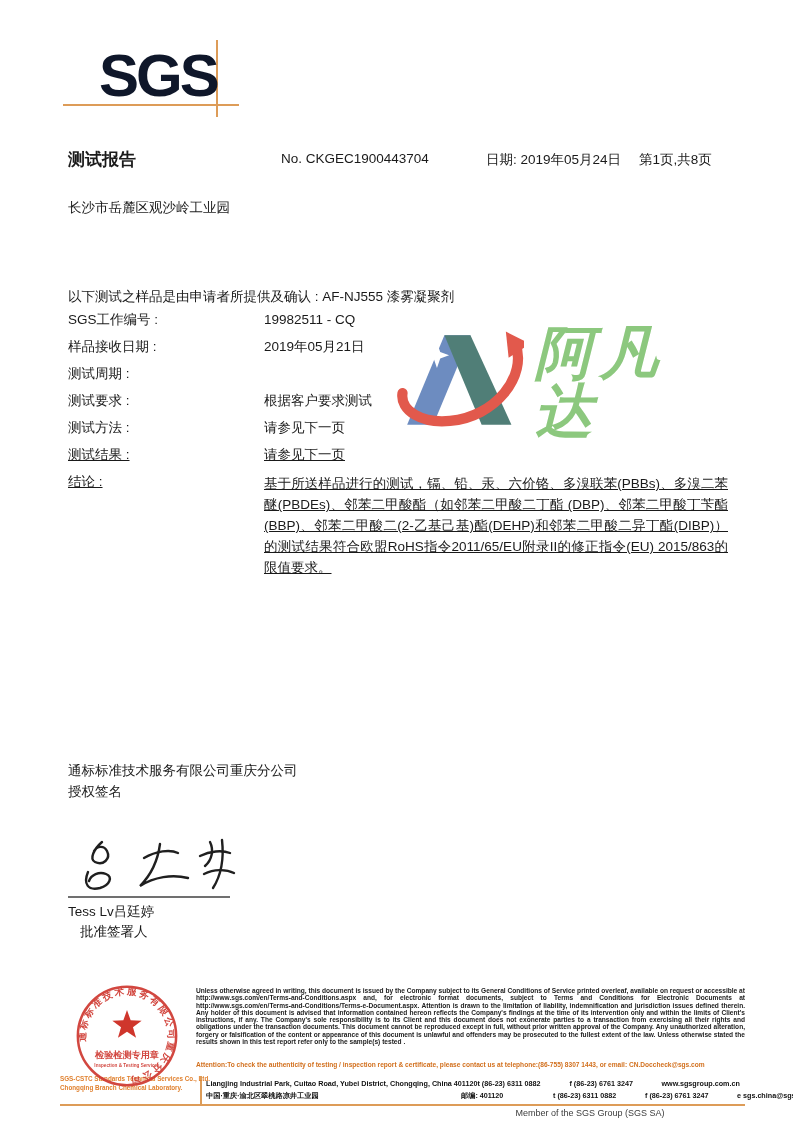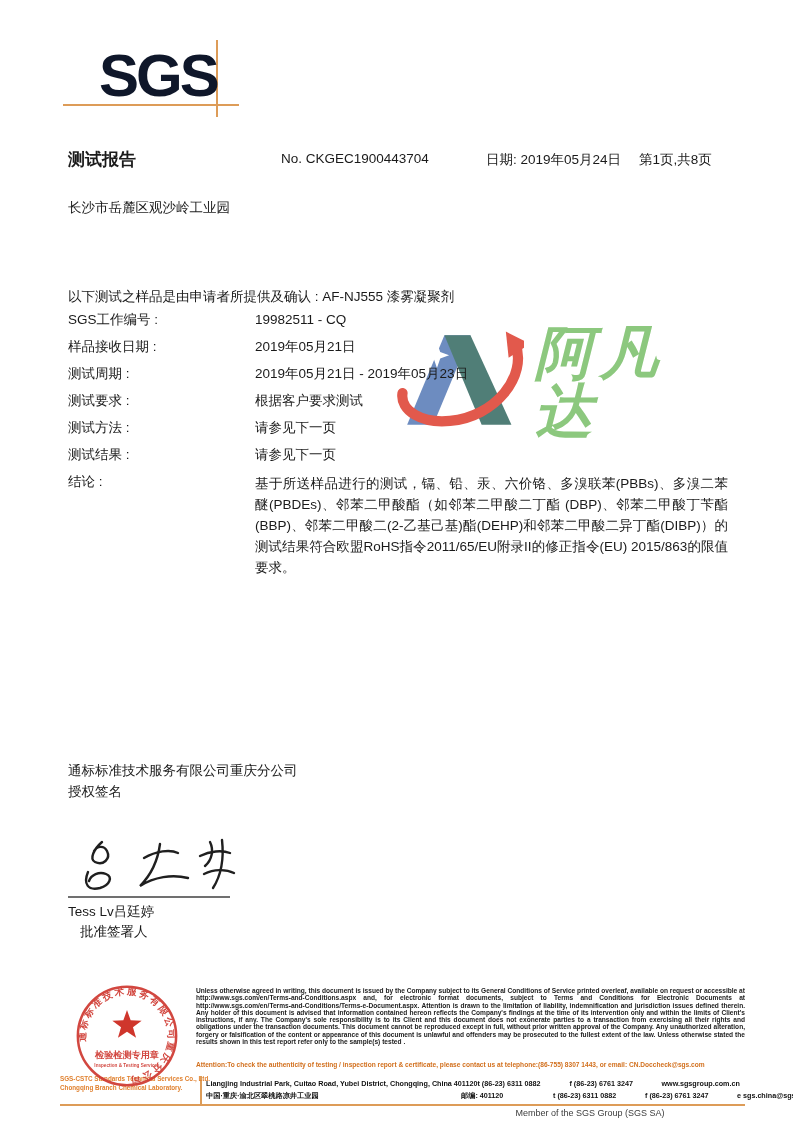--- a/index.html
+++ b/index.html
@@ -19,22 +19,22 @@
   .hdr-pages{position:absolute;left:639px;top:151px;font-size:13.5px;}
 
   
   .client{position:absolute;left:68px;top:194px;font-size:13.5px;line-height:27px;}
 
   
   .intro{position:absolute;left:68px;top:288px;font-size:13.5px;}
 
   
   .fields{position:absolute;left:68px;top:311px;width:660px;z-index:2;}
-  .field-row{display:flex;margin-bottom:9px;font-size:13.5px;line-height:18px;}
-  .field-row.gap-top{margin-top:8px;}
+  .field-row{display:flex;margin-bottom:9px;font-size:13.5px;line-height:18px;gap:9px;}
+  .field-row.gap-top{margin-top:8px;text-decoration:underline;}
   .f-label{width:187px;flex:0 0 187px;}
   .f-value{flex:1;}
   .f-value.para{text-align:justify;line-height:21px;}
 
   
   .watermark{position:absolute;left:396px;top:324px;width:320px;height:114px;z-index:1;
              display:flex;align-items:flex-start;font-style:italic;}
   .wm-text{font-size:58px;font-weight:bold;color:#8cc87e;letter-spacing:7px;margin-left:10px;line-height:1;}
 
   
@@ -102,21 +102,20 @@
     <div class="field-row">
       <span class="f-label">SGS工作编号 :</span>
       <span class="f-value">19982511 - CQ</span>
     </div>
     <div class="field-row">
       <span class="f-label">样品接收日期 :</span>
       <span class="f-value">2019年05月21日</span>
     </div>
     <div class="field-row">
       <span class="f-label">测试周期 :</span>
-      <span class="f-value">2019年05月21日 - 2019年05月23日</span>
     </div>
     <div class="field-row">
       <span class="f-label">测试要求 :</span>
       <span class="f-value">根据客户要求测试</span>
     </div>
     <div class="field-row">
       <span class="f-label">测试方法 :</span>
       <span class="f-value">请参见下一页</span>
     </div>
     <div class="field-row gap-top">

